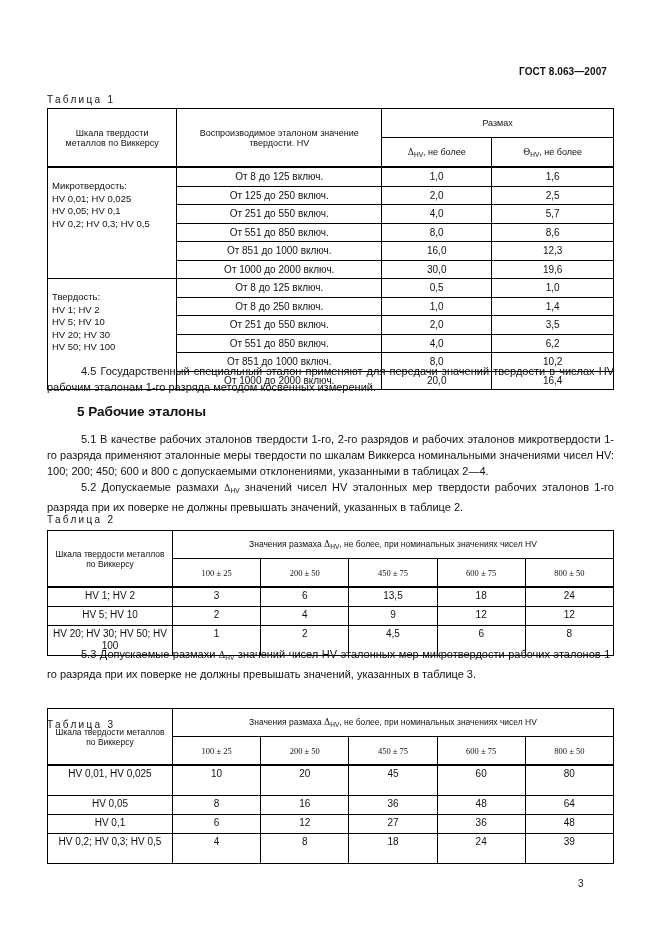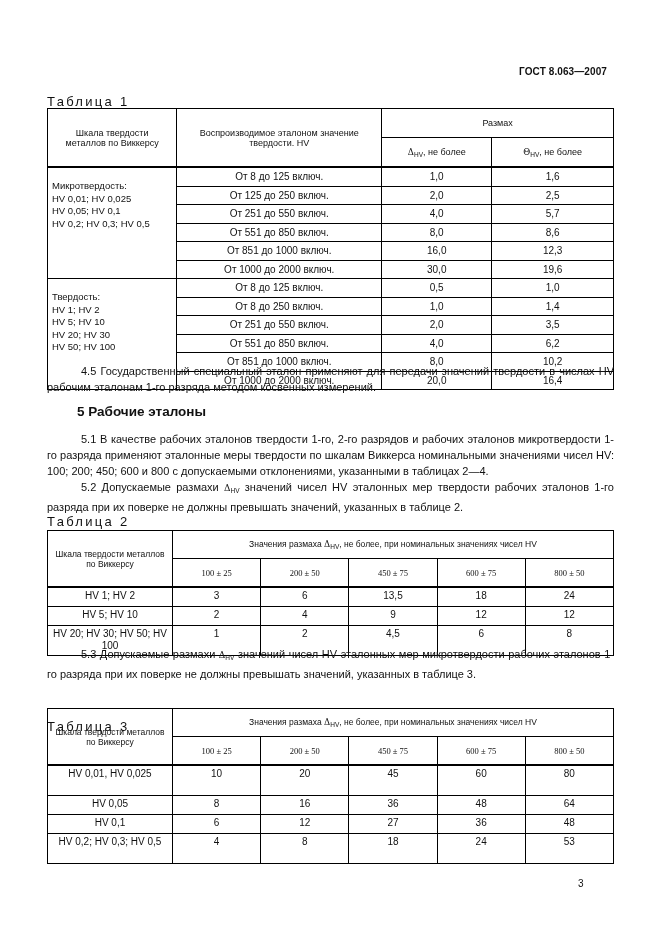--- a/index.html
+++ b/index.html
@@ -5,21 +5,21 @@
     html, body { margin: 0; padding: 0; background: #ffffff; }
     body {
       width: 661px; height: 936px; position: relative; overflow: hidden;
       font-family: "Liberation Sans", sans-serif; color: #111;
     }
     .page-header {
       position: absolute; top: 66px; right: 54px;
       font-weight: bold; font-size: 10px; letter-spacing: 0.1px;
     }
     .table-caption {
-      position: absolute; left: 47px; font-size: 13px; letter-spacing: 2.3px;
+      position: absolute; left: 47px; font-size: 10px; letter-spacing: 2.3px;
     }
     table.gtable {
       position: absolute; left: 47px; border-collapse: collapse;
       font-size: 9px; color: #111;
     }
     table.gtable td, table.gtable th {
       border: 1px solid #000; font-weight: normal; padding: 0 3px;
       text-align: center; vertical-align: middle;
     }
     table.gtable thead tr:last-child th { border-bottom: 2.5px solid #000; }
@@ -243,18 +243,18 @@
         <td>27</td>
         <td>36</td>
         <td>48</td>
       </tr>
       <tr class="tall">
         <td class="name">HV 0,2; HV 0,3; HV 0,5</td>
         <td>4</td>
         <td>8</td>
         <td>18</td>
         <td>24</td>
-        <td>53</td>
+        <td>39</td>
       </tr>
     </tbody>
 </table>
 
 <div class="page-number">3</div>
 
 </body></html>

